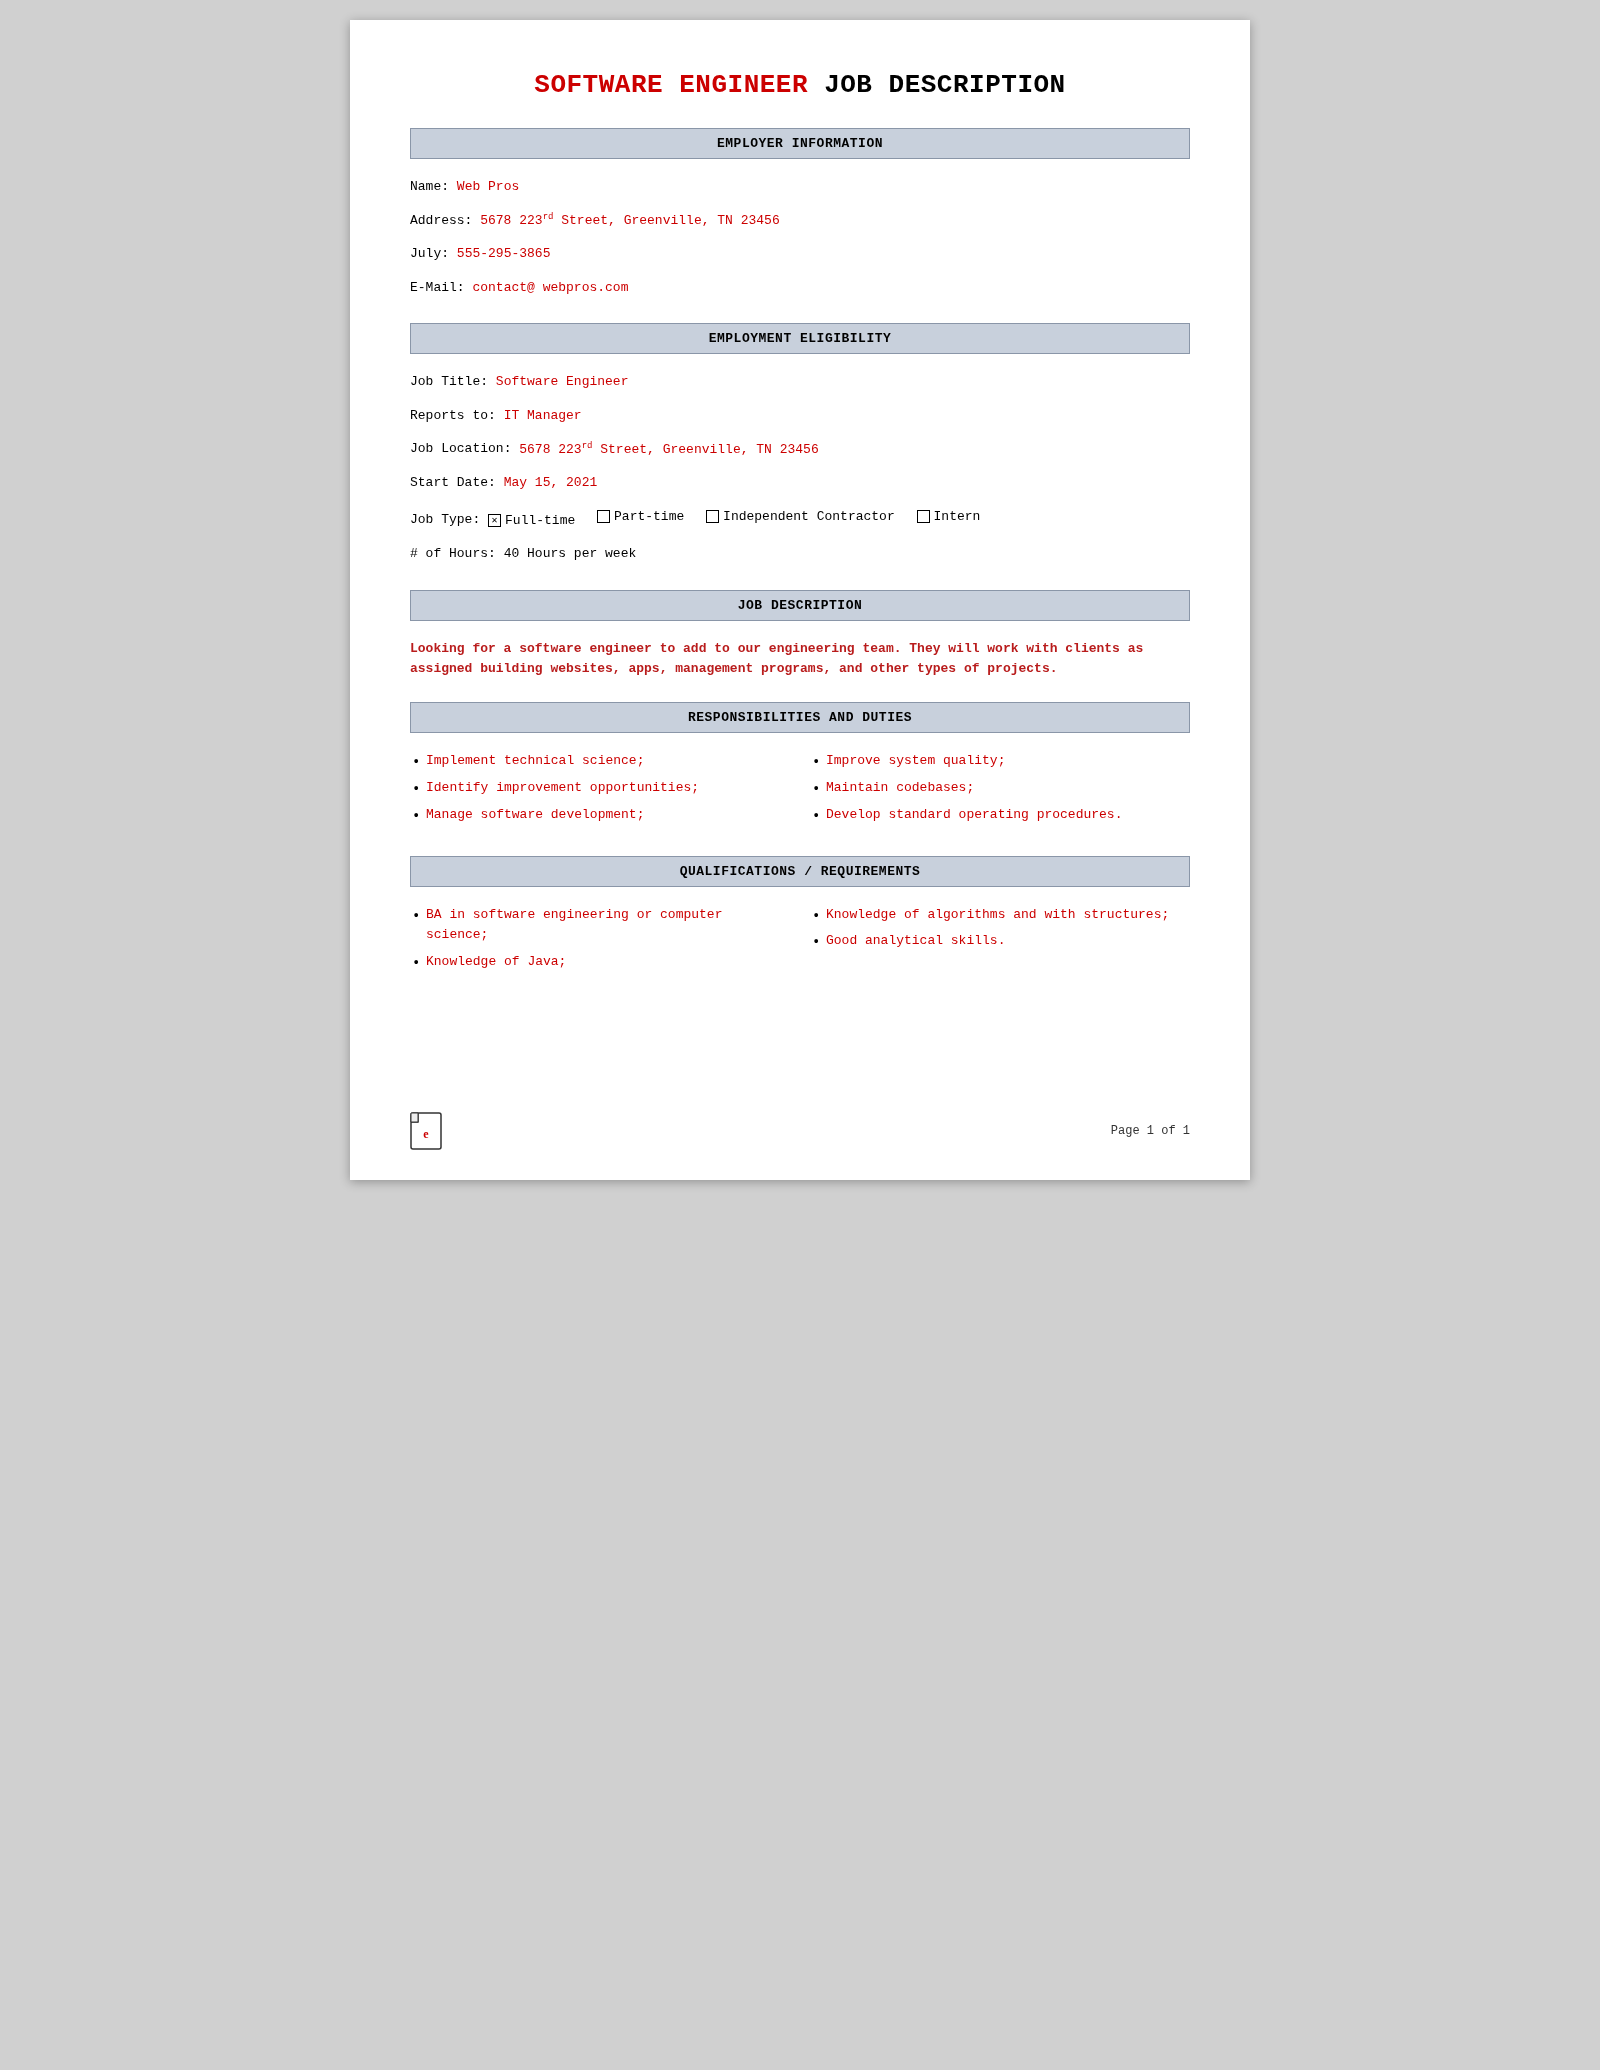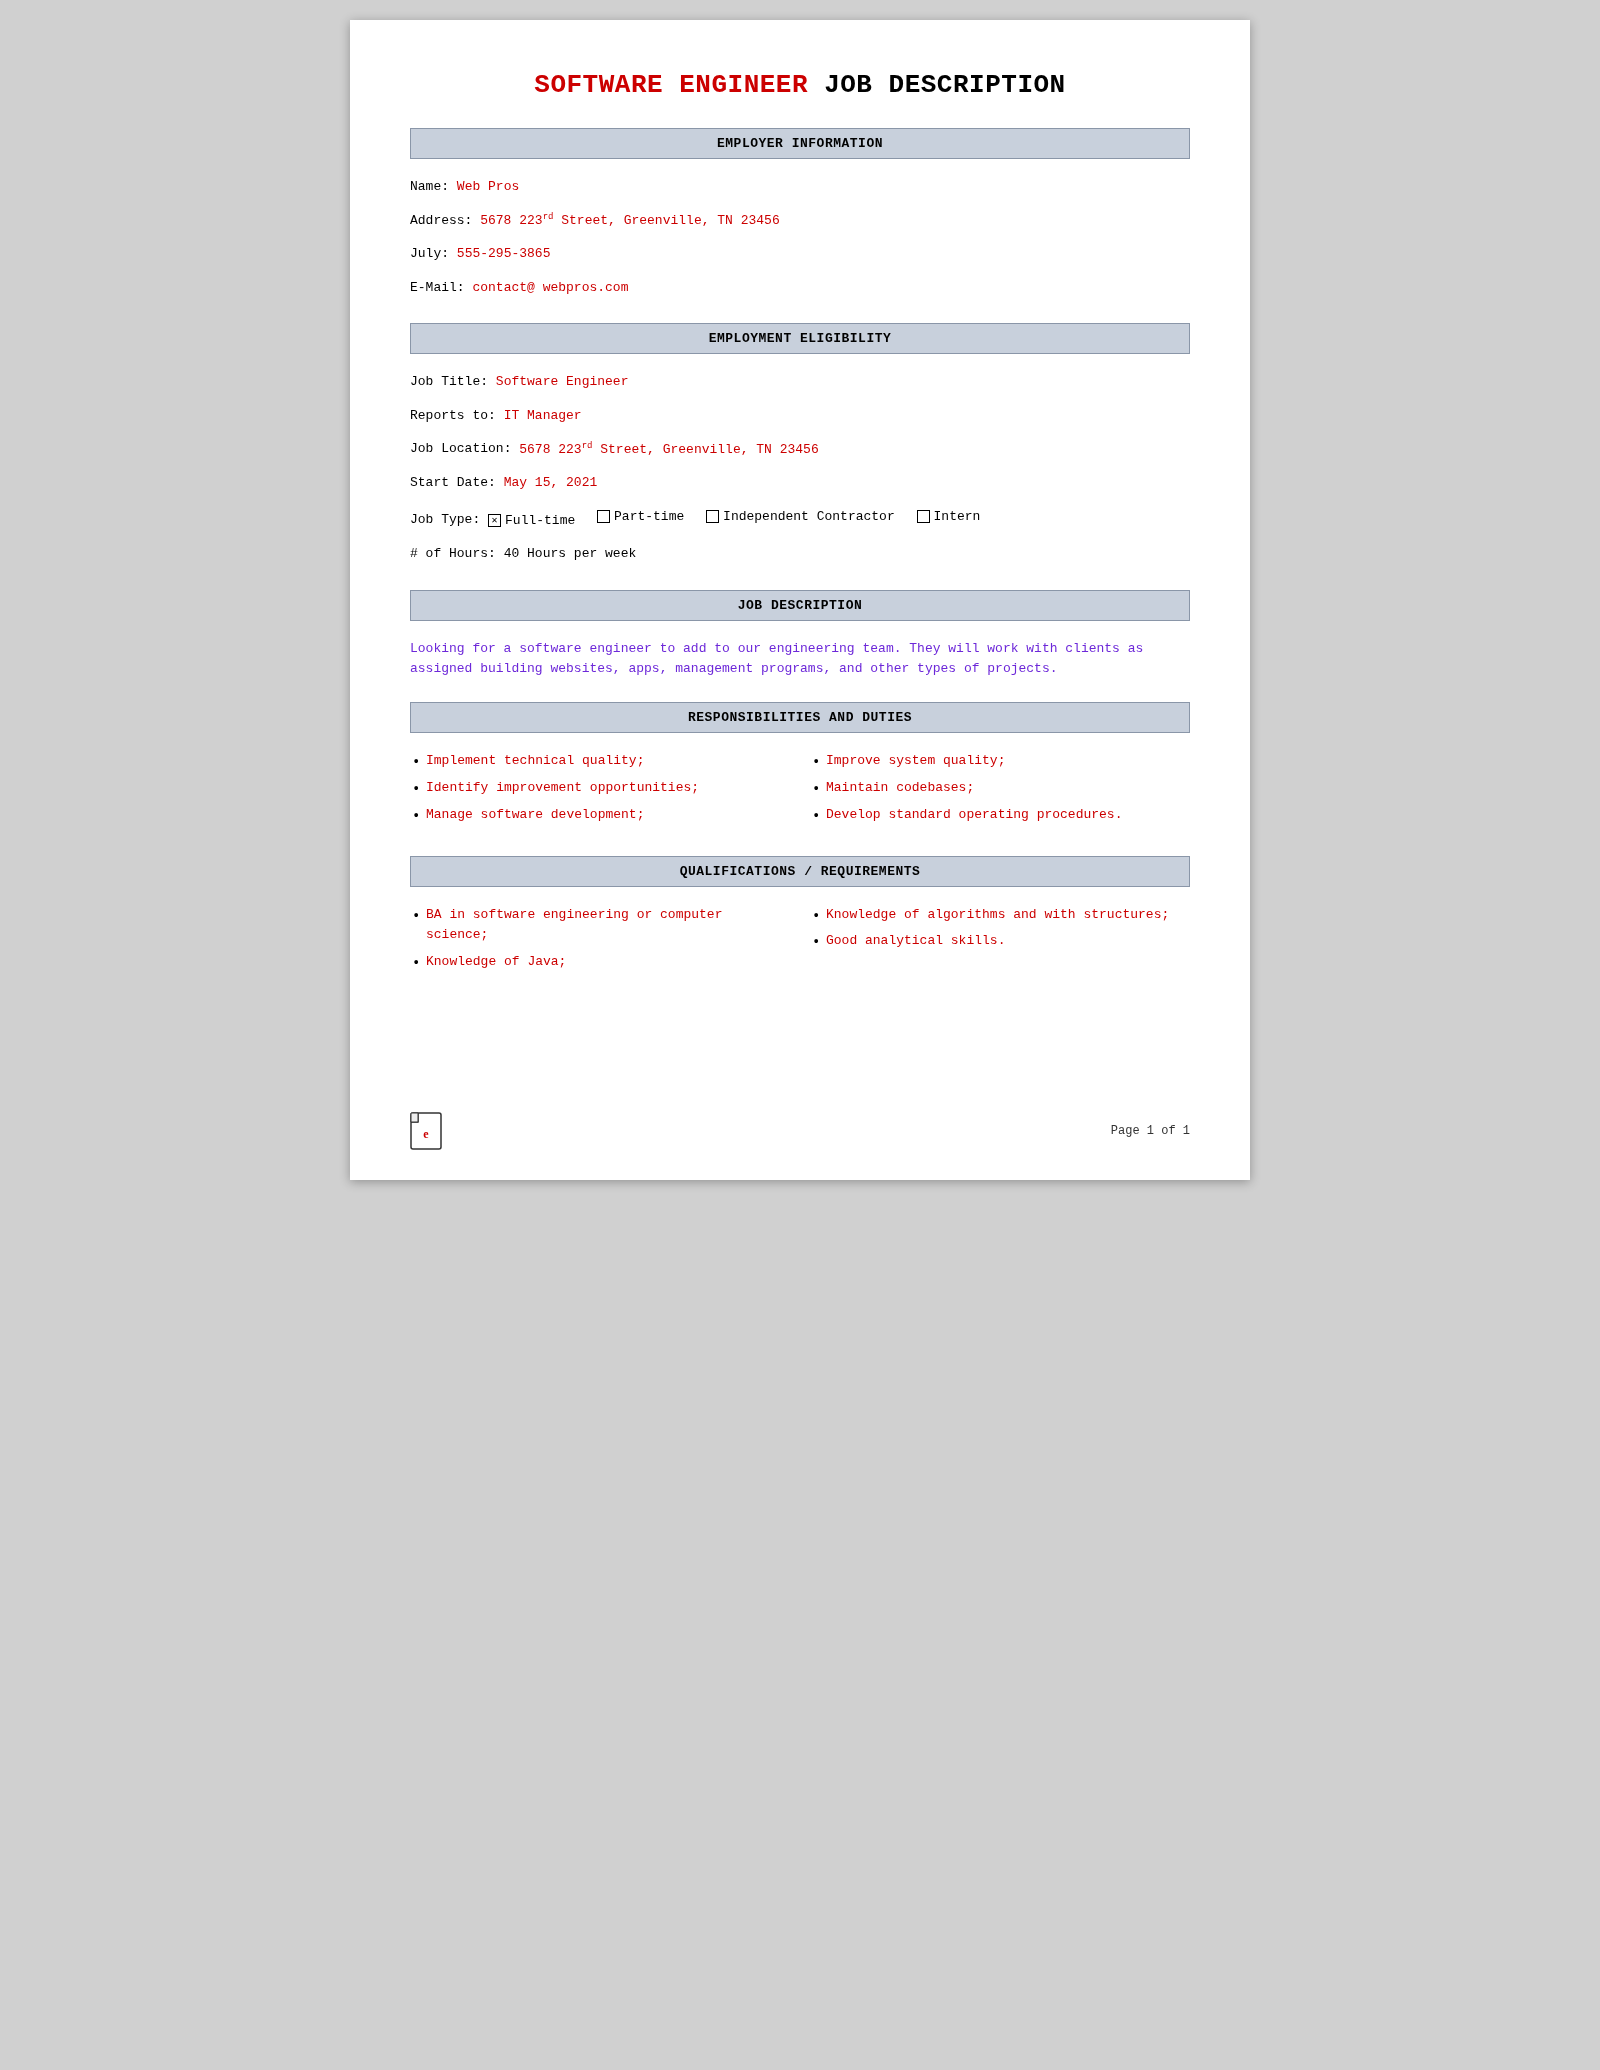--- a/index.html
+++ b/index.html
@@ -75,23 +75,24 @@
 
     .info-value-black {
       color: #000;
     }
 
     sup {
       font-size: 9px;
     }
 
     .job-description-text {
-      color: #6d28d9;
+      color: #b91c1c;
       font-size: 13px;
       line-height: 1.6;
+      font-weight: bold;
     }
 
     .two-col-list {
       display: grid;
       grid-template-columns: 1fr 1fr;
       gap: 0 20px;
       margin-bottom: 24px;
     }
 
     .col-list {
@@ -244,21 +245,21 @@
 
   <div class="section-wrapper">
     <div class="section-header">JOB DESCRIPTION</div>
     <p class="job-description-text">Looking for a software engineer to add to our engineering team. They will work with clients as assigned building websites, apps, management programs, and other types of projects.</p>
   </div>
 
   <div class="section-wrapper">
     <div class="section-header">RESPONSIBILITIES AND DUTIES</div>
     <div class="two-col-list">
       <ul class="col-list">
-        <li>Implement technical quality;</li>
+        <li>Implement technical science;</li>
         <li>Identify improvement opportunities;</li>
         <li>Manage software development;</li>
       </ul>
       <ul class="col-list">
         <li>Improve system quality;</li>
         <li>Maintain codebases;</li>
         <li>Develop standard operating procedures.</li>
       </ul>
     </div>
   </div>

